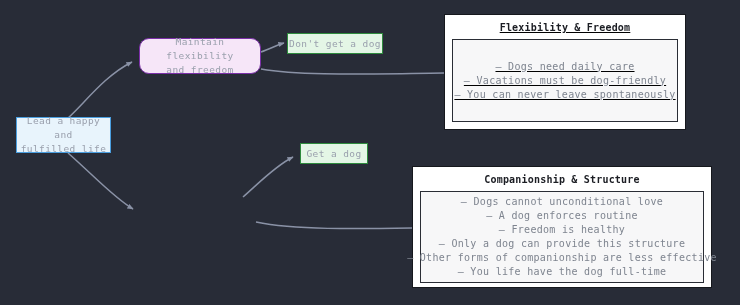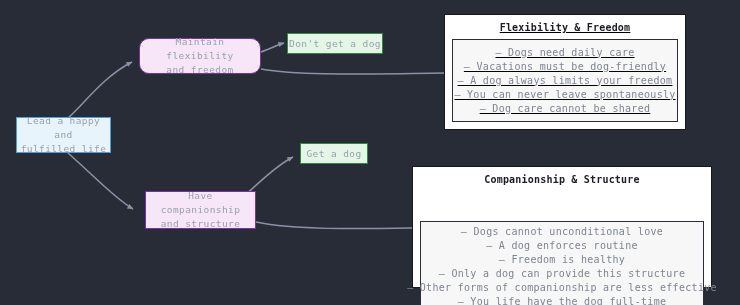--- a/index.html
+++ b/index.html
@@ -120,39 +120,35 @@
 
     <path d="M 256,222 C 295,230 356,229 412,228" fill="none" stroke="#8a92a6" stroke-width="1.5"></path>
   </svg>
 
   <div class="node node-blue" style="left:16px; top:117px; width:95px; height:36px;">Lead a happy and
 fulfilled life</div>
 
   <div class="node node-pink" style="left:139px; top:38px; width:122px; height:36px;border-radius:10px;">Maintain flexibility
 and freedom</div>
 
-  <div class="node node-pink" style="left:145px; top:191px; width:111px; height:38px;">Have companionship
-and structure</div>
 
   <div class="node node-green" style="left:287px; top:33px; width:96px; height:21px;">Don't get a dog</div>
 
   <div class="node node-green" style="left:300px; top:143px; width:68px; height:21px;">Get a dog</div>
 
   <div class="panel" style="left:444px; top:14px; width:242px; height:116px;text-decoration:underline;">
     <div class="panel-title">Flexibility &amp; Freedom</div>
     <div class="panel-body">
       <div class="panel-line">– Dogs need daily care</div>
       <div class="panel-line">– Vacations must be dog-friendly</div>
-      <div class="panel-line">– A dog always limits your freedom</div>
       <div class="panel-line">– You can never leave spontaneously</div>
-      <div class="panel-line">– Dog care cannot be shared</div>
     </div>
   </div>
 
-  <div class="panel" style="left:412px; top:166px; width:300px; height:122px;gap:30px;">
+  <div class="panel" style="left:412px; top:166px; width:300px; height:122px;">
     <div class="panel-title">Companionship &amp; Structure</div>
     <div class="panel-body">
       <div class="panel-line">– Dogs cannot unconditional love</div>
       <div class="panel-line">– A dog enforces routine</div>
       <div class="panel-line">– Freedom is healthy</div>
       <div class="panel-line">– Only a dog can provide this structure</div>
       <div class="panel-line">– Other forms of companionship are less effective</div>
       <div class="panel-line">– You life have the dog full-time</div>
     </div>
   </div>

